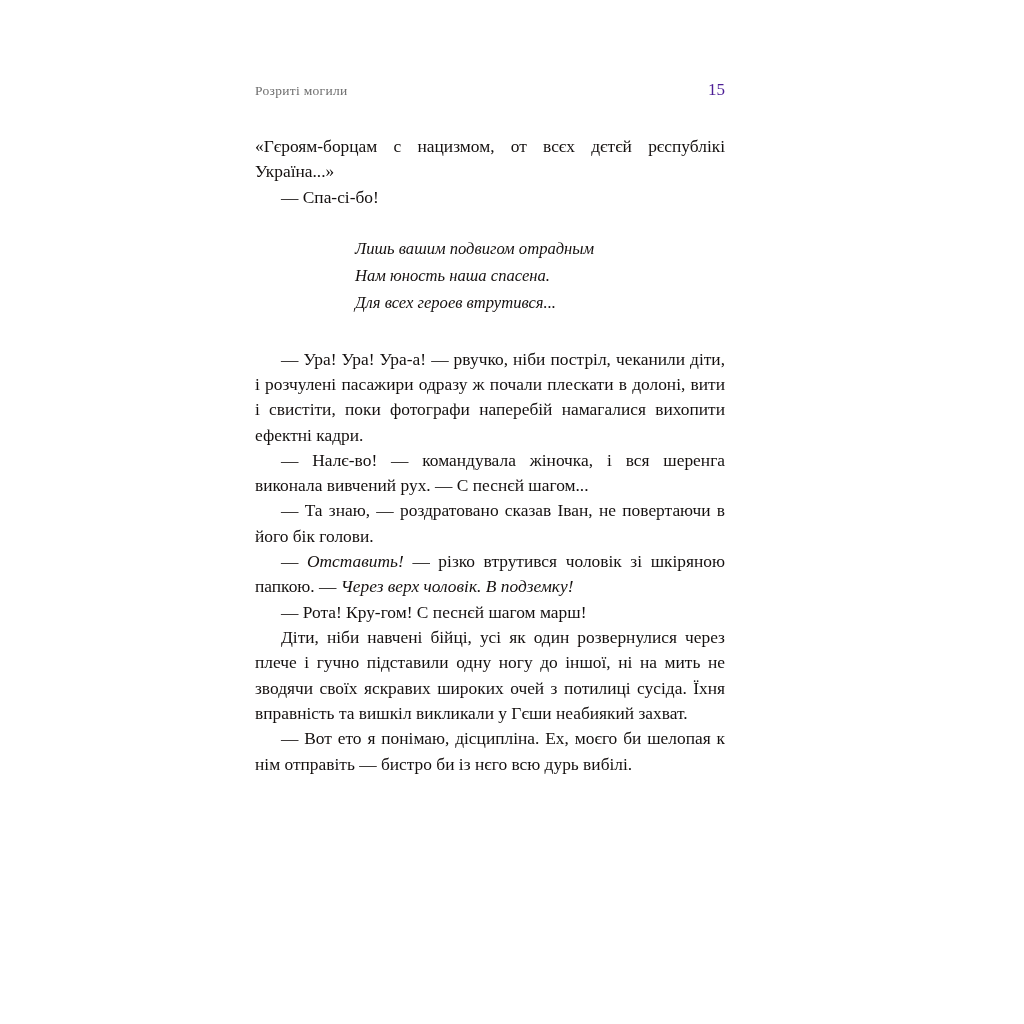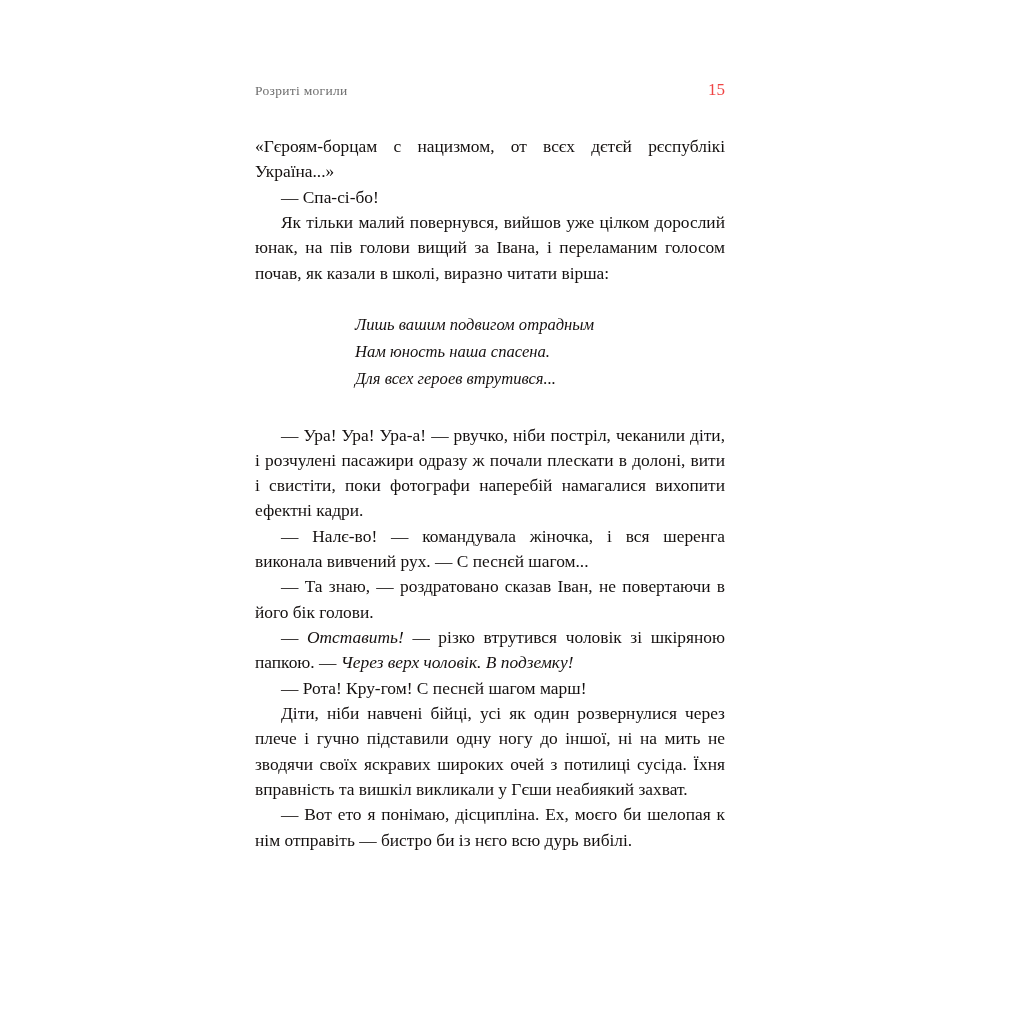--- a/index.html
+++ b/index.html
@@ -34,21 +34,21 @@
   }
   .running-title {
     font-family: "Liberation Serif", serif;
     font-size: 13.5px;
     color: #6e6e6e;
     letter-spacing: 0.3px;
   }
   .folio {
     font-family: "Liberation Serif", serif;
     font-size: 17px;
-    color: #ef4444;
+    color: #4c1d95;
     font-weight: 400;
     text-align: right;
   }
   .body-text {
     font-size: 17.4px;
     line-height: 1.455;
     text-align: justify;
     text-justify: inter-word;
     hyphens: manual;
     color: #14100f;
@@ -83,21 +83,20 @@
 
     <div class="running-head">
       <span class="running-title">Розриті могили</span>
       <span class="folio">15</span>
     </div>
 
     <div class="body-text">
 
       <p>«Гєроям-борцам с нацизмом, от всєх дєтєй рєспублікі Україна...»</p>
       <p class="indent">— Спа-сі-бо!</p>
-      <p class="indent">Як тільки малий повернувся, вийшов уже цілком дорослий юнак, на пів голови вищий за Івана, і перела­маним голосом почав, як казали в школі, виразно читати вірша:</p>
 
       <div class="verse">
         <div>Лишь вашим подвигом отрадным</div>
         <div>Нам юность наша спасена.</div>
         <div>Для всех героев втрутився...</div>
       </div>
 
       <p class="indent">— Ура! Ура! Ура-а! — рвучко, ніби постріл, чеканили діти, і розчулені пасажири одразу ж почали плескати в долоні, вити і свистіти, поки фотографи наперебій на­магалися вихопити ефектні кадри.</p>
       <p class="indent">— Налє-во! — командувала жіночка, і вся шеренга виконала вивчений рух. — С песнєй шагом...</p>
       <p class="indent">— Та знаю, — роздратовано сказав Іван, не поверта­ючи в його бік голови.</p>

